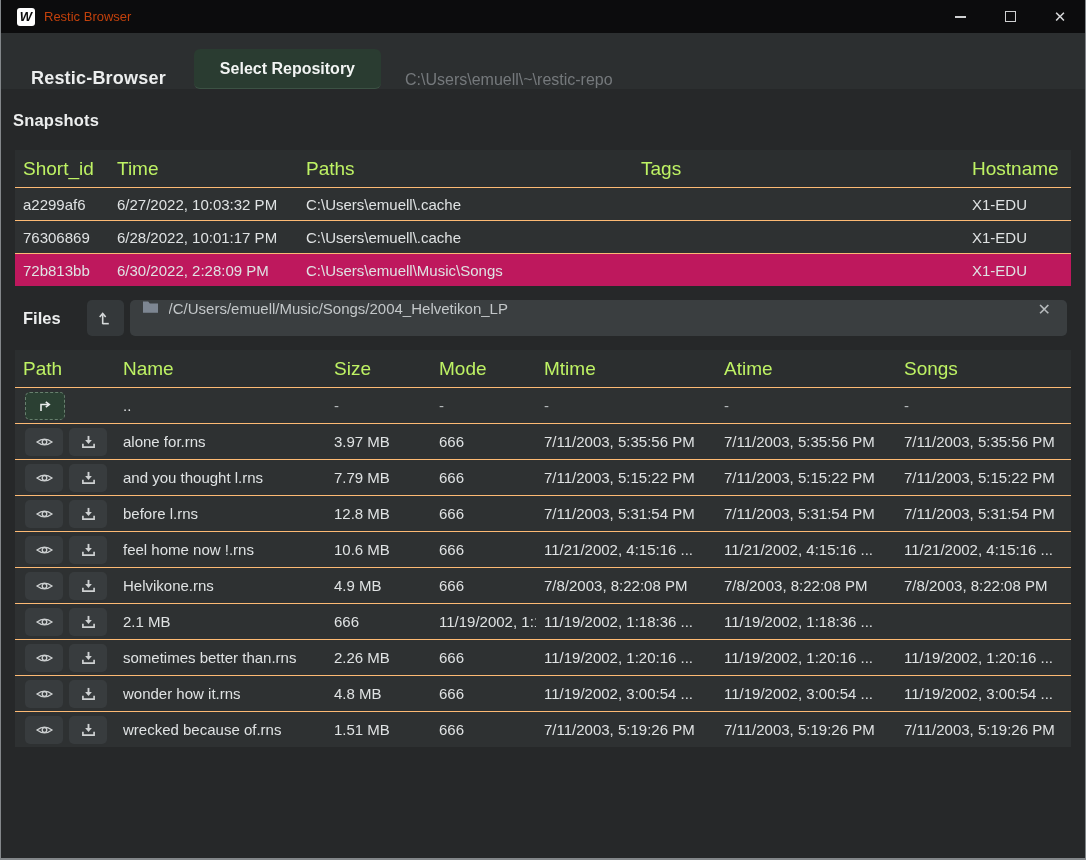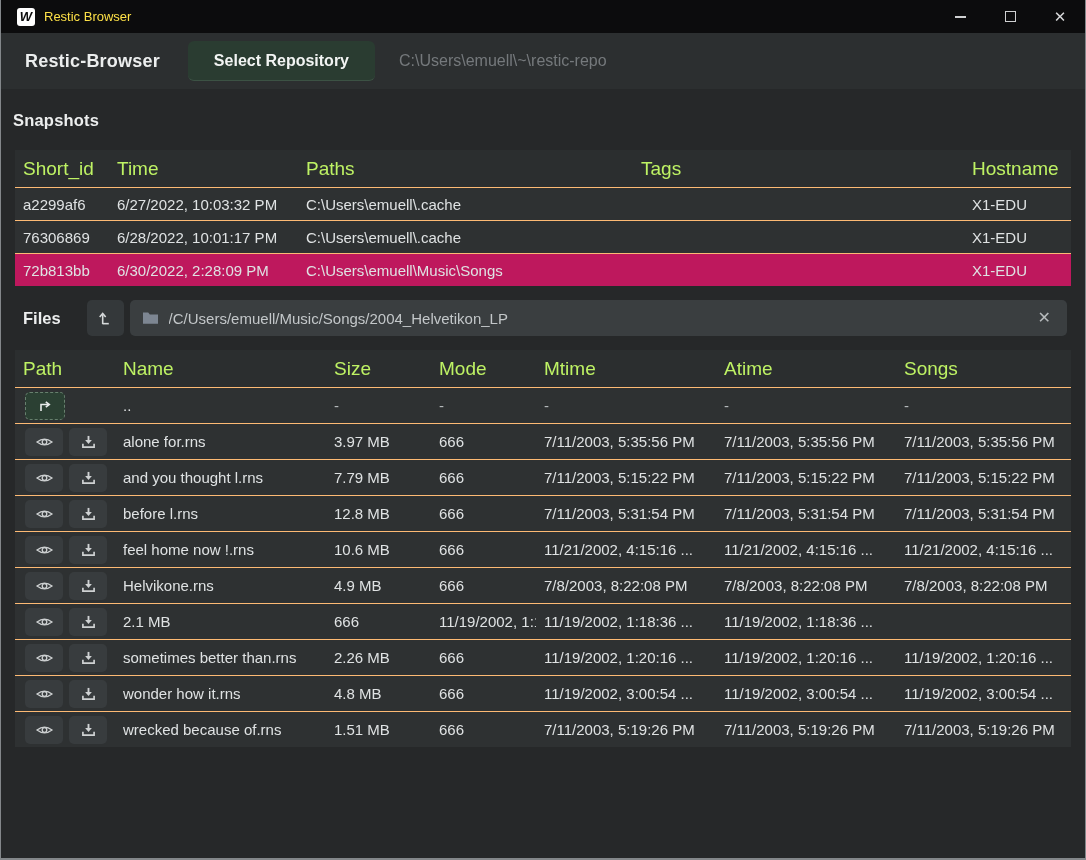--- a/index.html
+++ b/index.html
@@ -16,34 +16,34 @@
   
   .titlebar {
     height:33px; background:#0c0c0d; flex:0 0 33px;
     display:flex; align-items:center; padding-left:16px;
   }
   .app-logo {
     width:18px; height:18px; background:#ffffff; border-radius:3px;
     color:#0c0c0d; font-weight:bold; font-size:13px; font-style:italic;
     display:flex; align-items:center; justify-content:center; margin-right:9px;
   }
-  .titlebar-title { font-size:13px; color:#fde047; }
+  .titlebar-title { font-size:13px; color:#c2410c; }
   .win-controls { margin-left:auto; display:flex; height:100%; }
   .win-btn {
     width:50px; height:100%; background:transparent; border:none; cursor:pointer;
     display:flex; align-items:center; justify-content:center; color:#d9dadb;
   }
   .glyph-min { width:11px; height:0; border-top:2px solid #cfd0d1; display:block; }
   .glyph-max { width:11px; height:11px; border:1.5px solid #cfd0d1; display:block; }
   .glyph-close { font-size:15px; line-height:1; color:#d9dadb; }
 
   
   .header {
     height:56px; flex:0 0 56px; background:#2c2f30;
-    display:flex; align-items:center; padding:0 24px;
+    display:flex; align-items:flex-end; padding:0 30px;
   }
   .app-title { font-size:18px; font-weight:bold; letter-spacing:.2px; color:#eceeee; }
   .btn-repo {
     margin-left:28px; height:40px; padding:0 26px;
     background:#2a3c31; border:none; border-bottom:1px solid #3c5244; border-radius:6px;
     color:#f2f4f3; font-size:16px; font-weight:bold; cursor:pointer;
     font-family:inherit;
   }
   .repo-path { margin-left:24px; font-size:16px; color:#75797c; }
 
@@ -76,21 +76,21 @@
     padding:0 18px 0 22px; background:#262829;
   }
   .files-title { font-size:16.5px; font-weight:bold; color:#eceeee; }
   .btn-uplevel {
     width:37px; height:36px; margin-left:26px; flex:0 0 auto;
     background:#34383a; border:none; border-radius:5px; cursor:pointer;
     display:flex; align-items:center; justify-content:center;
   }
   .path-field {
     flex:1; height:36px; margin-left:6px; background:#3a3e40; border-radius:5px;
-    display:flex; align-items:center; padding:0 12px 0 12px;
+    display:flex; align-items:flex-start; padding:0 12px 0 12px;
   }
   .folder-icon { flex:0 0 auto; margin-right:10px; display:flex; }
   .path-text { flex:1; font-size:15px; color:#c3c7c9; white-space:nowrap; overflow:hidden; }
   .btn-clear {
     flex:0 0 auto; background:none; border:none; cursor:pointer;
     color:#b6babc; font-size:16px; line-height:1; padding:2px 4px;
   }
 
   
   .actions { padding-left:10px; gap:6px; }

